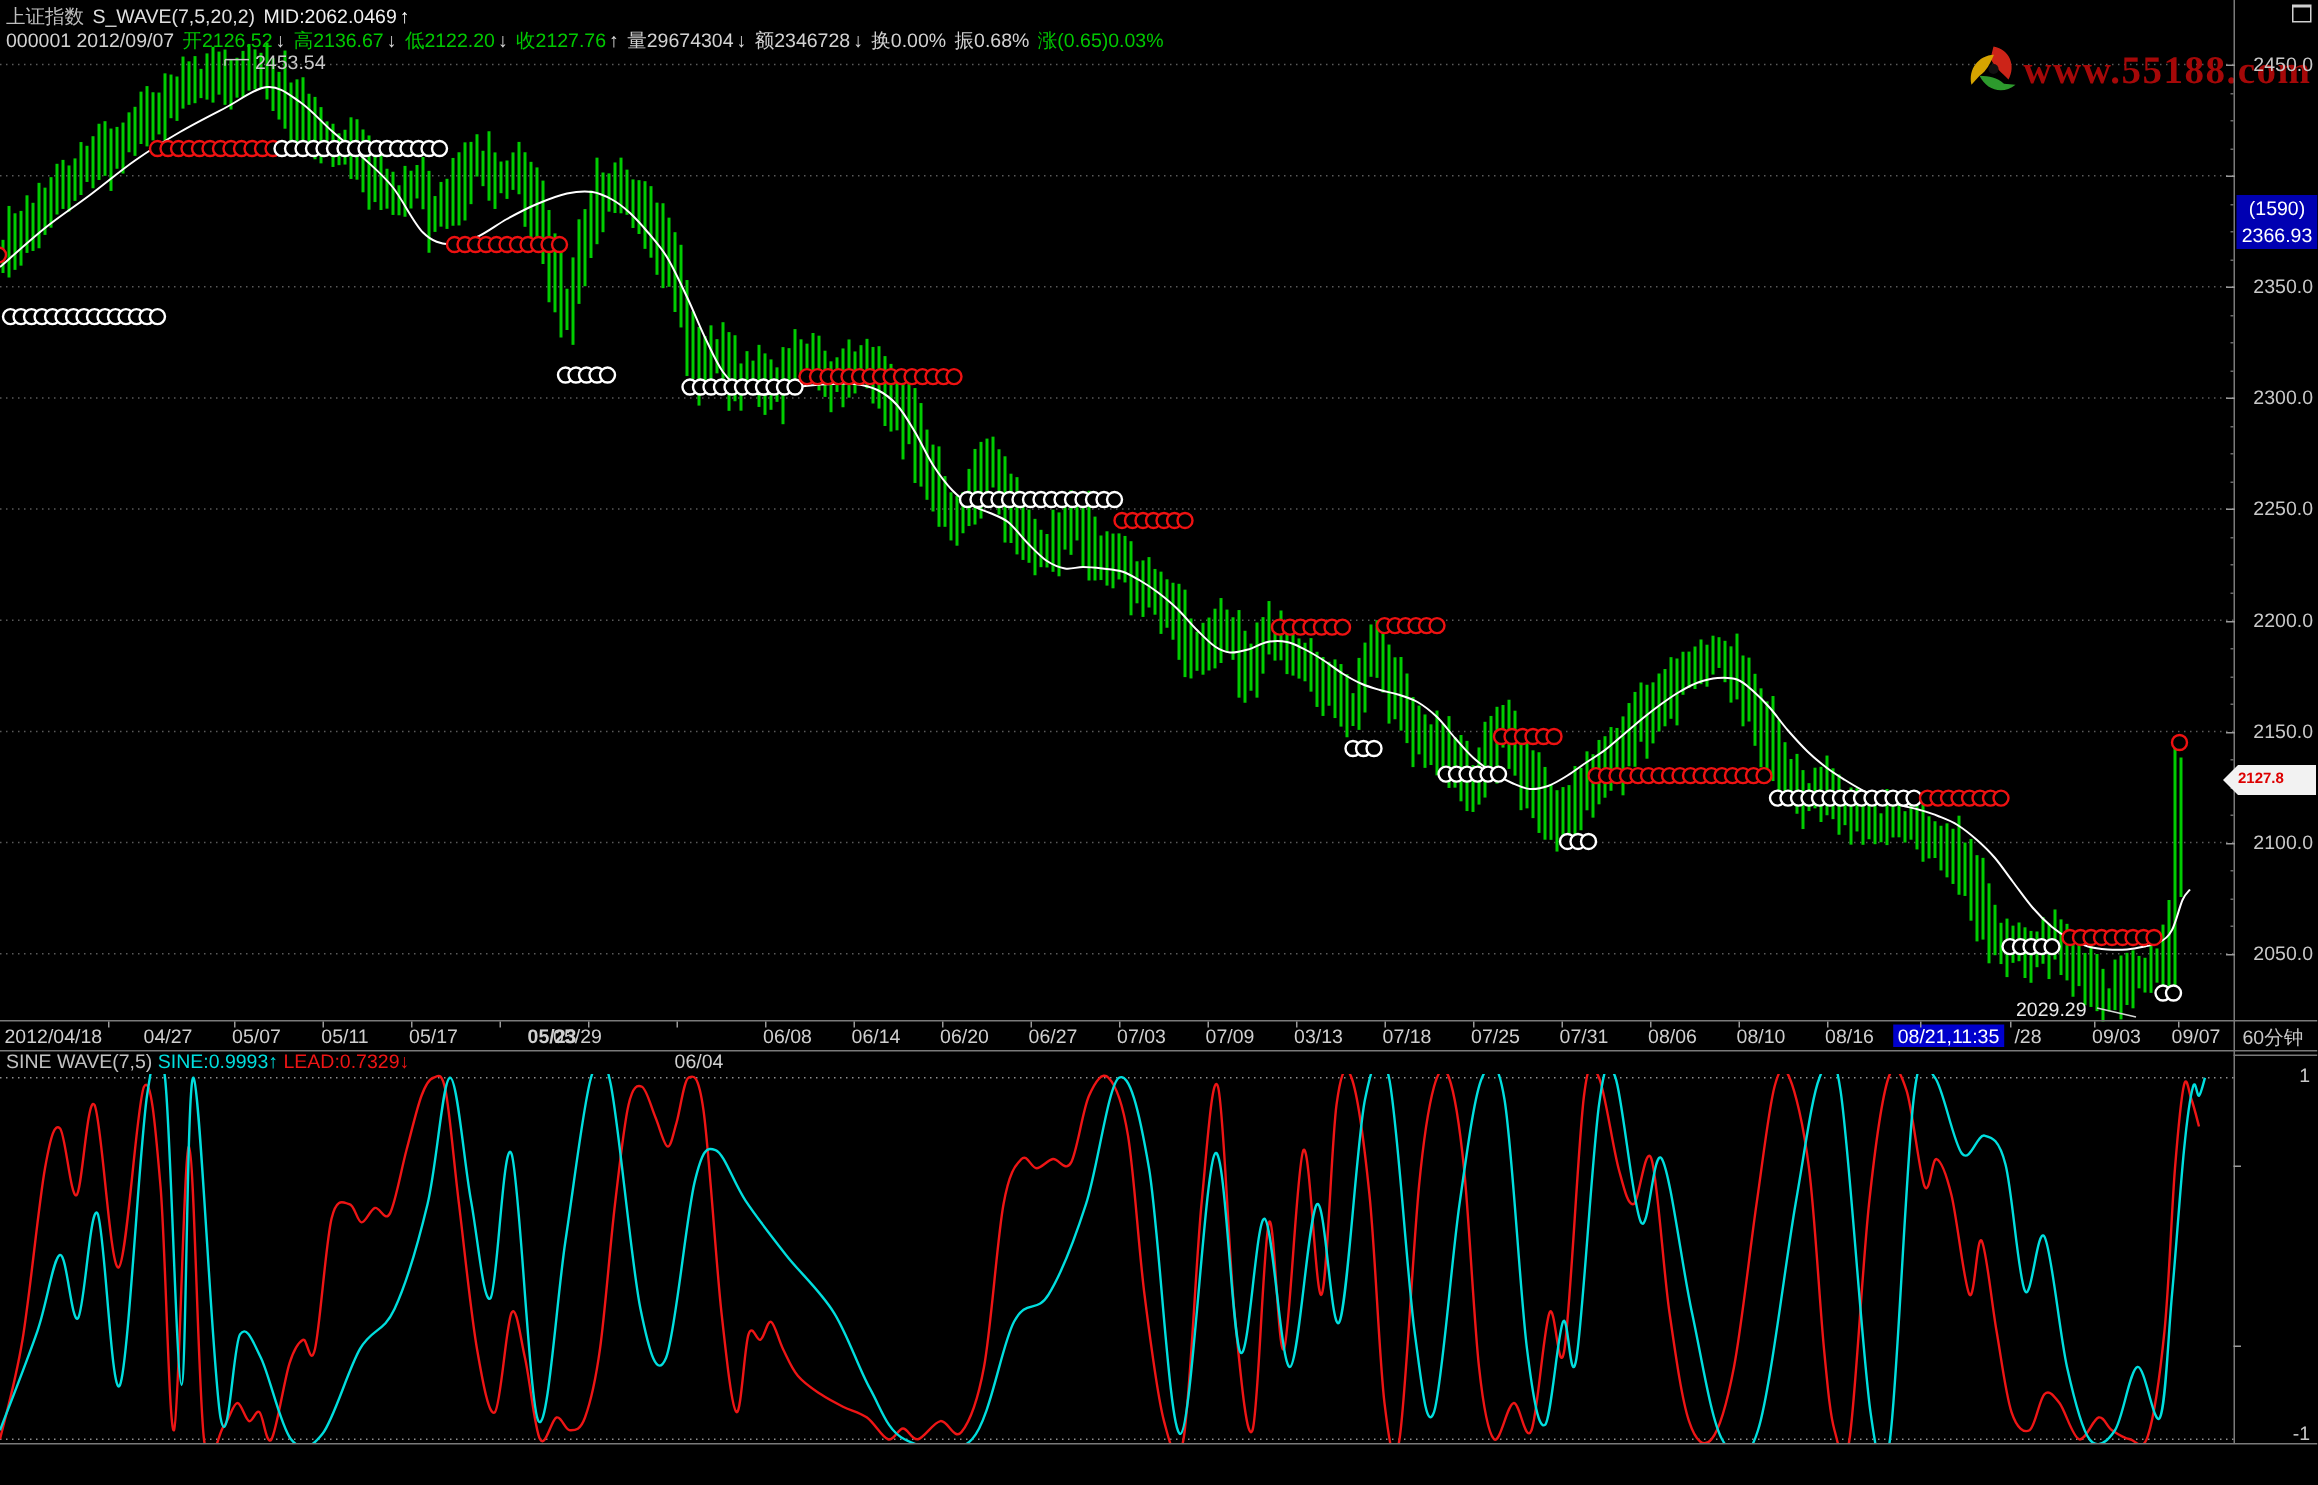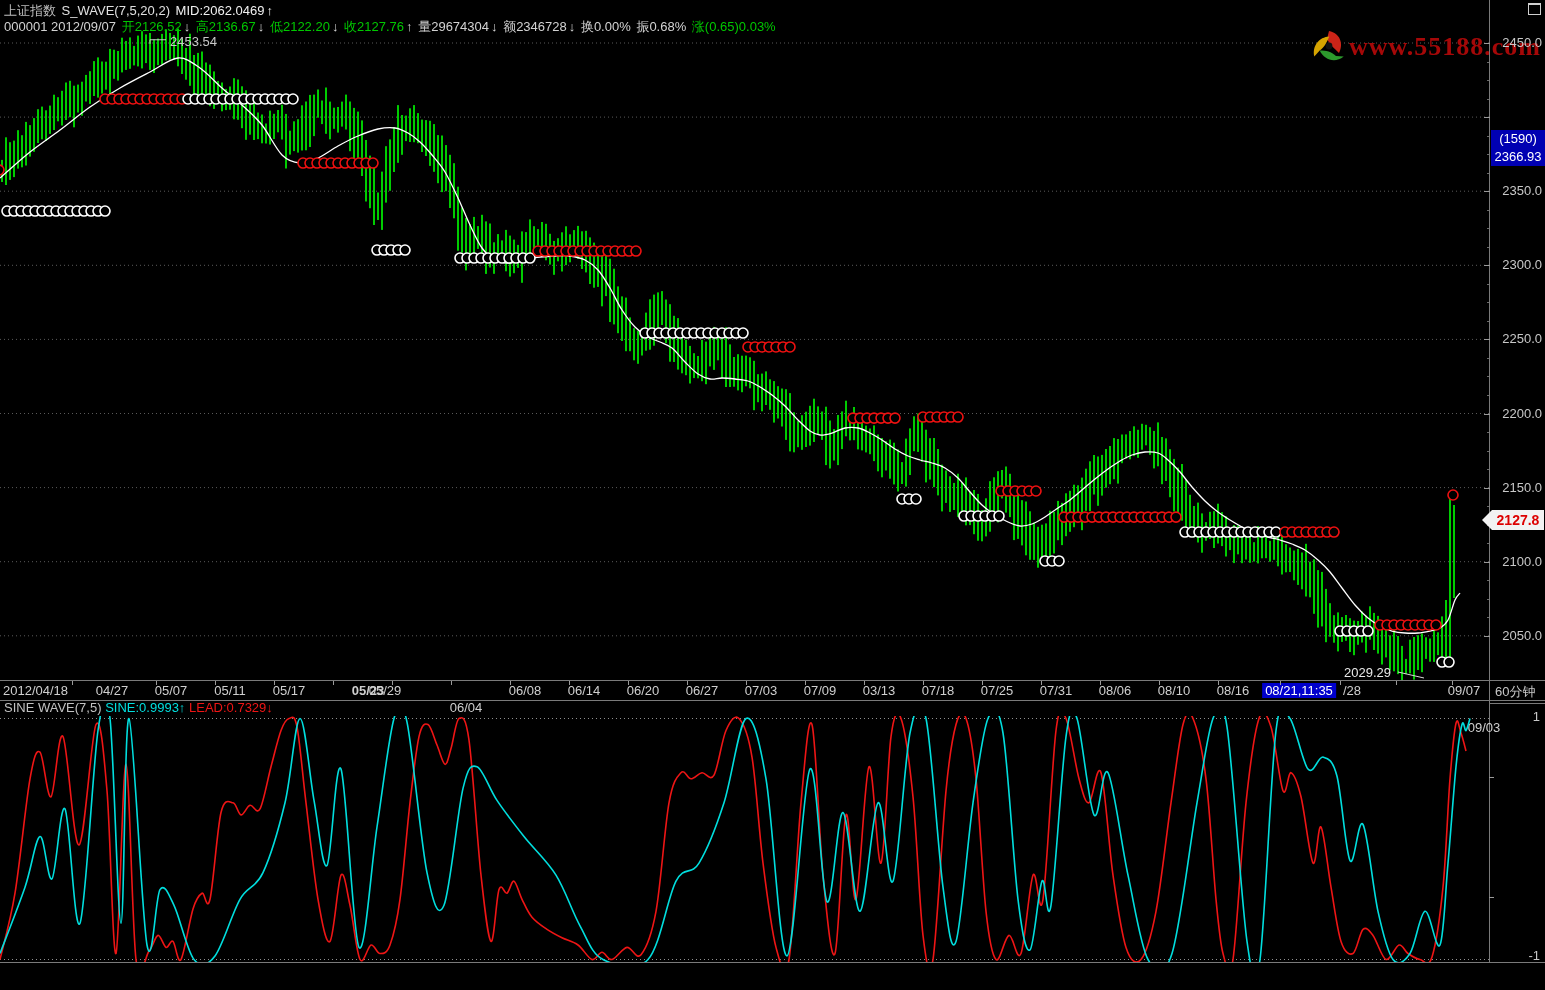--- a/index.html
+++ b/index.html
@@ -8,21 +8,21 @@
   .abs{position:absolute;}
   .hdr{left:4px;font-size:13px;white-space:nowrap;letter-spacing:0;}
   .hdr span{margin-right:2px;}
   #main-chart-svg{left:0;top:0;}
   #sine-svg{left:0;top:716px;}
   .axis-label{position:absolute;left:1494px;width:48px;text-align:right;font-size:13px;color:#c8c8c8;}
   .vline{position:absolute;left:1489px;top:0;width:1px;height:962px;background:#7a7a7a;}
   .hline{position:absolute;background:#7a7a7a;height:1px;}
   #count-badge{left:1491px;top:130px;width:54px;background:#0000b2;color:#fff;font-size:13px;text-align:center;line-height:18px;}
   #last-badge{left:1492px;top:510px;width:52px;height:20px;background:#f2f2f2;color:#dd0000;
-    font-size:14px;font-weight:bold;text-align:center;line-height:20px;}
+    font-size:10px;font-weight:bold;line-height:20px;}
   #last-badge-arrow{left:1482px;top:510px;width:0;height:0;border-top:10px solid transparent;
     border-bottom:10px solid transparent;border-right:10px solid #f2f2f2;}
   #date-strip{left:0;top:681px;width:1545px;height:19px;}
   .date-label{position:absolute;top:2px;font-size:13px;color:#cfcfcf;white-space:nowrap;}
   .date-label.hl{background:#0000cc;color:#fff;padding:0 3px;}
   .date-tick{position:absolute;top:0;width:1px;height:4px;background:#9a9a9a;}
   #period-label{left:1495px;top:683px;font-size:13px;color:#c8c8c8;}
   #sine-header{left:4px;top:700px;font-size:13px;white-space:nowrap;}
   .sine-axis-lbl{position:absolute;left:1494px;width:46px;text-align:right;font-size:13px;color:#c8c8c8;}
   #tabbar{left:0;top:969px;width:1545px;height:21px;border-top:1px solid #9a9a9a;display:flex;}
@@ -726,21 +726,21 @@
       <div class="date-label" style="left: 1115px; transform: translateX(-50%);">08/06</div>
       <div class="date-tick" style="left: 1100px;"></div>
       <div class="date-label" style="left: 1174px; transform: translateX(-50%);">08/10</div>
       <div class="date-tick" style="left: 1159px;"></div>
       <div class="date-label" style="left: 1233px; transform: translateX(-50%);">08/16</div>
       <div class="date-tick" style="left: 1218px;"></div>
       <div class="date-label hl" style="left: 1299px; transform: translateX(-50%);">08/21,11:35</div>
       <div class="date-tick" style="left: 1280px;"></div>
       <div class="date-label" style="left: 1352px; transform: translateX(-50%);">/28</div>
       <div class="date-tick" style="left: 1340px;"></div>
-      <div class="date-label" style="left: 1484px; transform: translateX(-50%); margin-top: 37px;">09/03</div>
+      <div class="date-label" style="left: 1411px; transform: translateX(-50%);">09/03</div>
       <div class="date-tick" style="left: 1396px;"></div>
       <div class="date-label" style="left: 1464px; transform: translateX(-50%);">09/07</div>
       <div class="date-tick" style="left: 1452px;"></div>
     </div>
   <div class="abs" id="period-label">60分钟</div>
   <div class="hline" style="left:0;top:700px;width:1545px;"></div>
 
   <div class="abs" id="sine-header"><span style="color: rgb(194, 194, 194);">SINE WAVE(7,5) </span><span style="color: rgb(0, 222, 222);">SINE:0.9993</span><span style="color: rgb(0, 222, 222);">↑ </span><span style="color: rgb(238, 21, 21);">LEAD:0.7329</span><span style="color: rgb(238, 21, 21);">↓</span></div>
   <svg id="sine-svg" class="abs" width="1490" height="246">
       <line x1="0" y1="2.5" x2="1489" y2="2.5" stroke="#909090" stroke-width="1" stroke-dasharray="1 3"></line>

